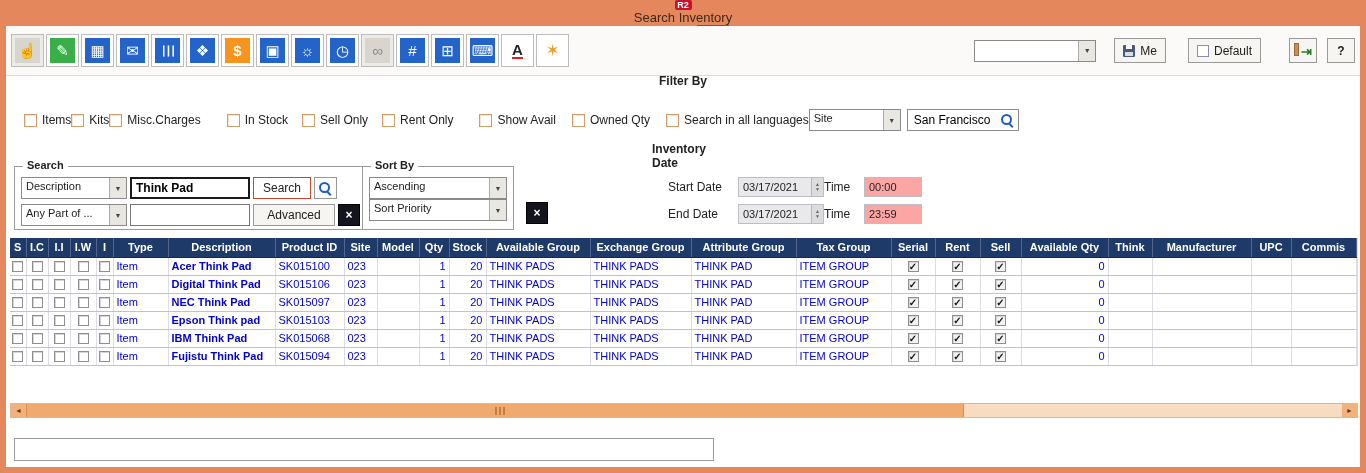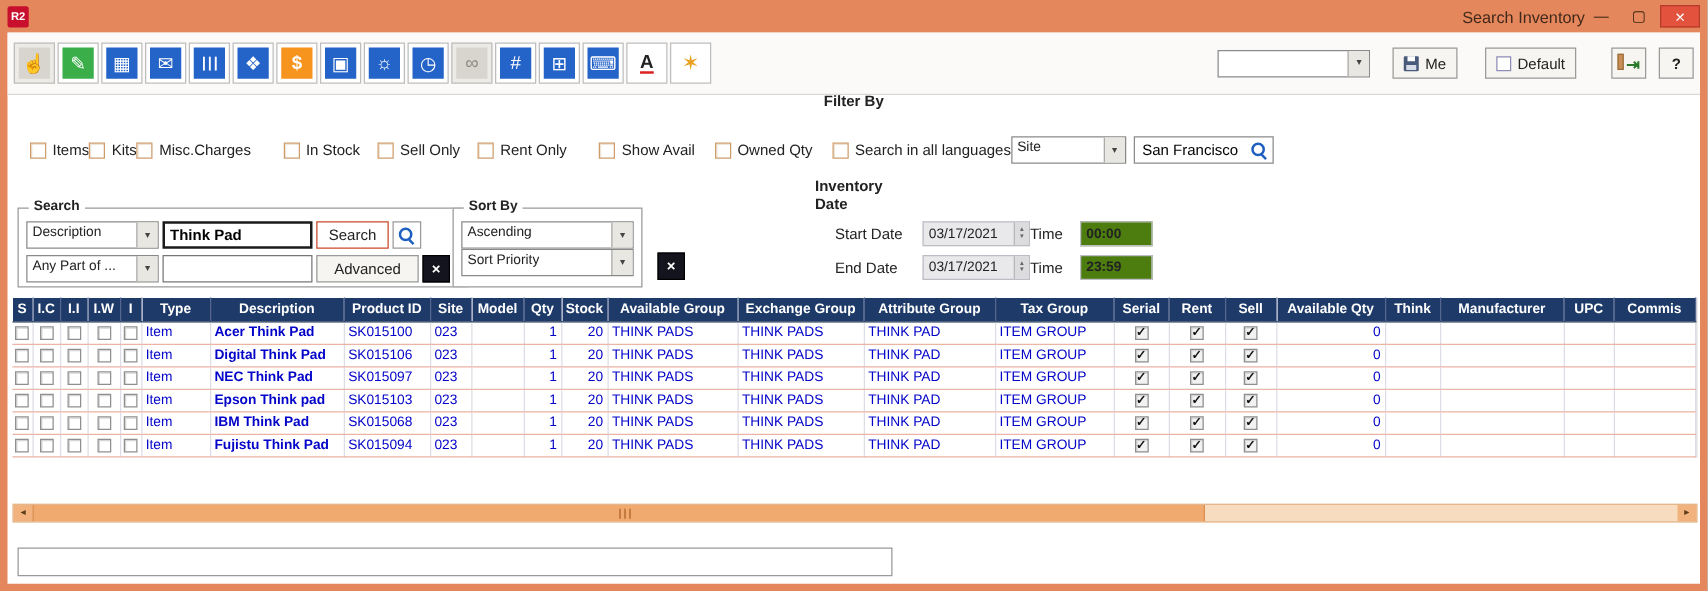--- a/index.html
+++ b/index.html
@@ -1,20 +1,20 @@
 <!DOCTYPE html>
 <html><head>
 <meta charset="utf-8">
 <style>
   * { box-sizing: border-box; }
   body { margin:0; font-family:"Liberation Sans", sans-serif; background:#777; }
   .window { position:relative; width:1366px; height:473px; background:#E5875C; overflow:hidden; }
 
   
-  .titlebar { height:26px; display:flex; align-items:center; padding:0 6px; }
+  .titlebar { height:26px; display:flex; align-items:center; padding:0 6px;flex-direction:column; }
   .logo { width:17px; height:17px; background:#C8102E; color:#fff; font-size:9px; font-weight:bold;
           display:flex; align-items:center; justify-content:center; border-radius:2px; }
   .title { flex:1; text-align:right; font-size:13px; color:#40281a; }
   .winbtns { display:flex; align-items:center; gap:4px; }
   .winbtn { width:26px; height:18px; display:flex; align-items:center; justify-content:center;
             font-size:12px; color:#3a2415; cursor:default; }
   .winbtn.close { background:#E2523D; border:1px solid #B53A28; color:#fff; width:32px; font-size:14px; }
 
   
   .content { position:absolute; left:6px; top:26px; width:1354px; height:441px; background:#fff; overflow:hidden; }
@@ -87,22 +87,22 @@
   .inv { position:absolute; left:646px; top:116px; font-size:12px; color:#222; width:330px; }
   .inv .head { font-weight:bold; line-height:14px; }
   .invrow { display:flex; align-items:center; margin-top:7px; }
   .invrow .rl { width:86px; padding-left:16px; }
   .dfield { width:86px; height:20px; background:#E9E9EB; border:1px solid #BDBDC5; font-size:11px;
             color:#222; display:flex; align-items:center; padding:0 4px; position:relative; }
   .dfield .spin { position:absolute; right:0; top:0; width:12px; height:100%; background:#DCDCDE;
                   border-left:1px solid #b8b8b8; display:flex; flex-direction:column; align-items:center;
                   justify-content:center; font-size:5px; color:#666; line-height:5px; }
   .tlab { width:40px; }
-  .tfield { width:58px; height:20px; background:#4d7c0f; border:1px solid #BDBDC5; font-size:11px;
-            color:#222; display:flex; align-items:center; padding:0 4px;font-weight:bold; }
+  .tfield { width:58px; height:20px; background:#fca5a5; border:1px solid #BDBDC5; font-size:11px;
+            color:#222; display:flex; align-items:center; padding:0 4px; }
 
   
   .tblwrap { position:absolute; left:4px; top:212px; width:1348px; border-right:1px solid #ddd; }
   table { border-collapse:collapse; table-layout:fixed; width:1346px; }
   th { background:#1E3A68; color:#fff; font-size:11px; font-weight:bold; height:19px;
        border-right:1px solid #54668E; border-bottom:1px solid #142A4E; padding:0 1px;
        overflow:hidden; white-space:nowrap; text-align:center; }
   td { height:18px; font-size:11px; color:#0202C8; border-right:1px solid #DDDDE6;
        border-bottom:1px solid #ECB4A4; padding:0 3px; overflow:hidden; white-space:nowrap; background:#fff; }
   td.center { text-align:center; padding:0; }

